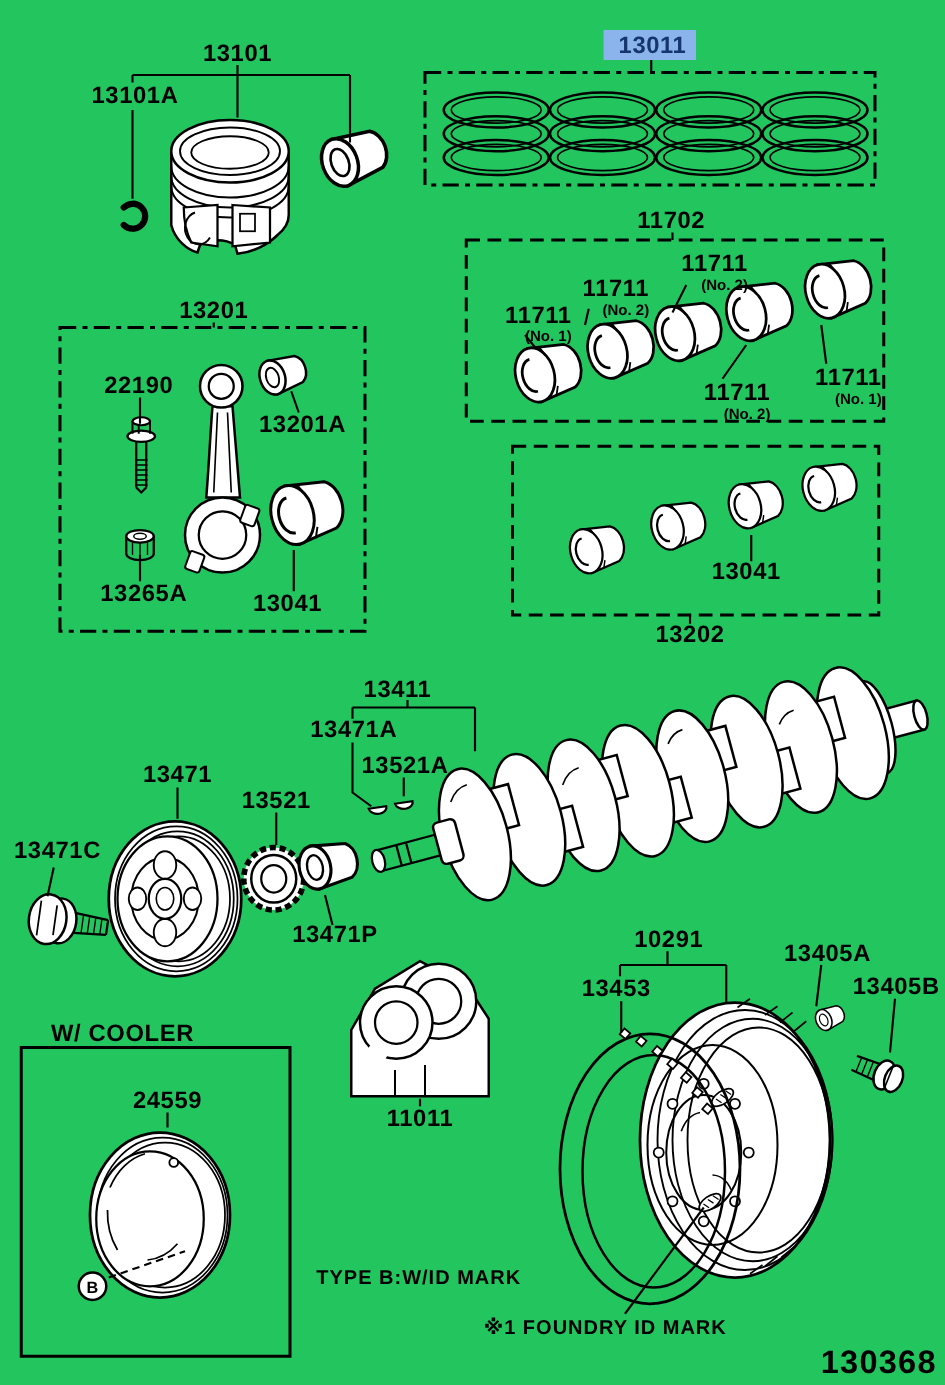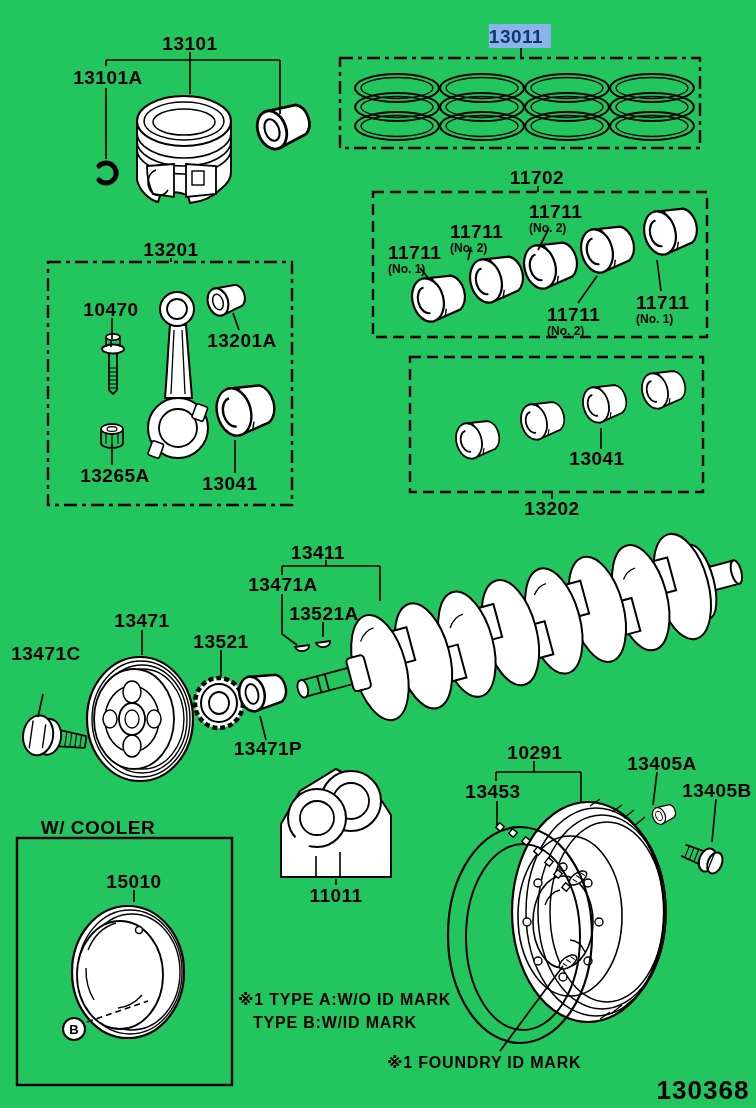--- a/index.html
+++ b/index.html
@@ -1,24 +1,24 @@
 <!DOCTYPE html>
 <html><head>
 <meta charset="utf-8">
 <style>
   html,body{margin:0;padding:0;background:#fff;}
   .stage{position:relative;width:756px;height:1108px;background:#22c55e;overflow:hidden;
          font-family:"Liberation Sans","DejaVu Sans",sans-serif;}
   svg.art{position:absolute;left:0;top:0;}
   .lbl{position:absolute;transform:translate(-50%,-50%);font-weight:700;font-size:19px;
        letter-spacing:.5px;color:#000;white-space:nowrap;line-height:1;}
-  .lbl.hl{padding:3px 8px 2px 0;text-align:center;}
+  .lbl.hl{padding:3px 8px 2px 12px;text-align:center;}
   .lbl2{position:absolute;font-weight:700;color:#000;white-space:nowrap;line-height:1;}
   .lbl2 .main{font-size:19px;letter-spacing:.5px;text-align:right;}
-  .lbl2 .sub{font-size:12px;letter-spacing:0;margin-top:1px;}
+  .lbl2 .sub{font-size:12px;letter-spacing:0;margin-top:1px;margin-left:32px;}
   .note{position:absolute;font-weight:700;font-size:16px;letter-spacing:.8px;color:#000;
         white-space:nowrap;line-height:1;}
   .fig{position:absolute;transform:translate(-50%,-50%);font-weight:700;font-size:26px;
        letter-spacing:1px;color:#000;white-space:nowrap;}
   .circleB{position:absolute;transform:translate(-50%,-50%);width:20px;height:20px;
        border:2px solid #000;border-radius:50%;background:#fff;display:flex;
        align-items:center;justify-content:center;font-weight:700;font-size:13px;color:#000;}
 </style>
 </head>
 <body>
@@ -321,44 +321,43 @@
 </div>
 <div class="lbl2" style="left:636px;top:293px">
   <div class="main">11711</div>
   <div class="sub">(No. 1)</div>
 </div>
 
 <div class="lbl" style="left:552px;top:508px">13202</div>
 <div class="lbl" style="left:597px;top:458px">13041</div>
 
 <div class="lbl" style="left:171px;top:249px">13201</div>
-<div class="lbl" style="left:111px;top:309px">10470</div>
+<div class="lbl" style="left:111px;top:309px">22190</div>
 <div class="lbl" style="left:242px;top:340px">13201A</div>
 <div class="lbl" style="left:115px;top:475px">13265A</div>
 <div class="lbl" style="left:230px;top:483px">13041</div>
 
 <div class="lbl" style="left:318px;top:552px">13411</div>
 <div class="lbl" style="left:283px;top:584px">13471A</div>
 <div class="lbl" style="left:324px;top:613px">13521A</div>
 <div class="lbl" style="left:142px;top:620px">13471</div>
 <div class="lbl" style="left:221px;top:641px">13521</div>
-<div class="lbl" style="left:46px;top:653px">13471C</div>
+<div class="lbl" style="left:46px;top:681px">13471C</div>
 <div class="lbl" style="left:268px;top:748px">13471P</div>
 
 <div class="lbl" style="left:535px;top:752px">10291</div>
 <div class="lbl" style="left:493px;top:791px">13453</div>
 <div class="lbl" style="left:662px;top:763px">13405A</div>
 <div class="lbl" style="left:717px;top:790px">13405B</div>
 
-<div class="lbl" style="left:134px;top:881px">15010</div>
+<div class="lbl" style="left:134px;top:881px">24559</div>
 <div class="lbl" style="left:336px;top:895px">11011</div>
 
 <div class="lbl" style="left:98px;top:827px">W/ COOLER</div>
 
-<div class="note" style="left:238px;top:992px">※1 TYPE A:W/O ID MARK</div>
 <div class="note" style="left:253px;top:1015px">TYPE B:W/ID MARK</div>
 <div class="note" style="left:387px;top:1055px">※1 FOUNDRY ID MARK</div>
 
 <div class="circleB" style="left:74px;top:1029px">B</div>
 
 <div class="fig" style="left:703px;top:1090px">130368</div>
 
 </div>
 
 </body></html>

